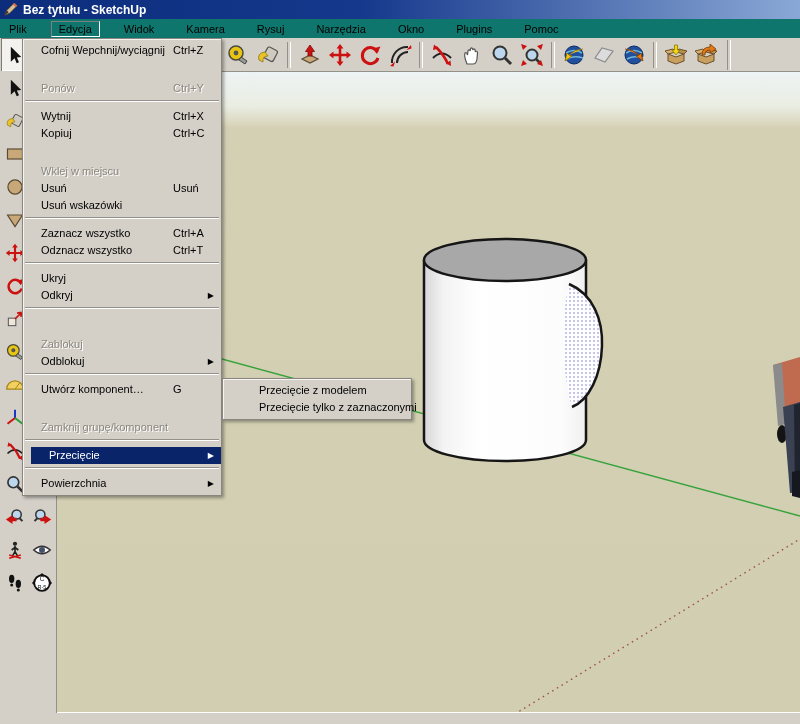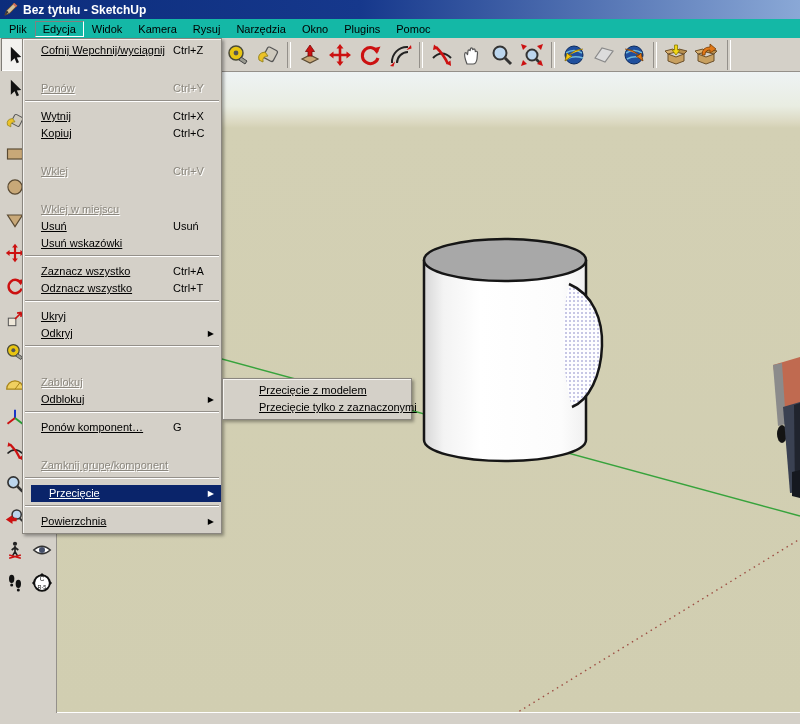--- a/index.html
+++ b/index.html
@@ -7,21 +7,21 @@
     width:800px;height:724px;position:relative;overflow:hidden;
     font-family:"Liberation Sans","DejaVu Sans",sans-serif;font-size:11px;
     background:#d4d0c8;-webkit-font-smoothing:none;
   }
   
   .titlebar{height:19px;display:flex;align-items:center;gap:5px;padding-left:3px;
     background:linear-gradient(90deg,#0c2d7c 0%,#16388c 45%,#8aa8d6 100%);
     color:#fff;font-weight:bold;font-size:12px;}
   .titlebar svg{flex:0 0 auto;}
   
-  .menubar{height:19px;background:#14b8a6;display:flex;align-items:center;padding-left:1px;}
+  .menubar{height:19px;background:#0f766e;display:flex;align-items:center;padding-left:1px;gap:16px;}
   .mitem{padding:2px 8px;color:#000;white-space:nowrap;}
   .mitem.active{border:1px solid;border-color:#808080 #fff #fff #808080;padding:1px 7px;}
   
   .bodyarea{position:absolute;top:38px;left:0;right:0;bottom:0;}
   
   .left-panel{position:absolute;left:0;top:0;width:57px;height:675px;background:#d4d0c8;
     border-right:1px solid #94908a;box-sizing:border-box;z-index:1;}
   .tool-cell{position:absolute;width:27px;height:33px;display:flex;align-items:center;justify-content:center;}
   .tool-cell.pressed{background:#f3f2ef;box-shadow:inset 1px 1px 0 #7f7c76,inset -1px -1px 0 #fff;}
   
@@ -34,21 +34,21 @@
   
   .canvas{position:absolute;left:57px;top:34px;right:0;bottom:11px;
     background:linear-gradient(#eef3f4 0px,#e9ede2 34px,#dcd9c2 50px,#d3d0b4 56px,#d1ceb1 100%);}
   .canvas svg{position:absolute;left:0;top:0;}
   
   .statusbar{position:absolute;left:0;right:0;bottom:0;height:11px;background:#d4d0c8;border-top:1px solid #fff;}
   
   .menu{position:absolute;left:22px;top:0;width:200px;background:#d4d0c8;box-sizing:border-box;
     border:1px solid #8a867f;box-shadow:inset 1px 1px 0 #f5f4f1,2px 2px 3px rgba(0,0,0,.35);
     padding:3px 0;z-index:5;}
-  .menu-item{height:17px;line-height:17px;position:relative;padding:0 6px 0 18px;color:#000;white-space:nowrap;text-decoration:underline;}
+  .menu-item{height:17px;line-height:17px;position:relative;padding:0 6px 0 18px;color:#000;white-space:nowrap;}
   .menu-item .shortcut{position:absolute;left:150px;}
   .menu-item .arrow{position:absolute;right:7px;top:0;font-size:8px;line-height:17px;}
   .menu-item.disabled{color:#8b877e;text-shadow:1px 1px 0 #fff;margin-top:21px;}
   .menu-item.hl{background:#0a246a;color:#fff;text-shadow:none;margin-left:8px;}
   .menu-sep{height:8px;}
   .menu-sep div{margin:3px 2px 0 2px;border-top:1px solid #94908a;border-bottom:1px solid #fff;}
   .submenu{position:absolute;left:222px;top:340px;width:190px;background:#d4d0c8;box-sizing:border-box;
     border:1px solid #8a867f;box-shadow:inset 1px 1px 0 #f5f4f1,2px 2px 3px rgba(0,0,0,.35);
     padding:3px 16px;z-index:6;}
 </style>
@@ -388,24 +388,20 @@
       </div>
     <div class="menu-item">
       <span>Wytnij</span>
       <span class="shortcut">Ctrl+X</span>
     </div>
     <div class="menu-item">
       <span>Kopiuj</span>
       <span class="shortcut">Ctrl+C</span>
     </div>
     <div class="menu-item disabled">
-      <span>Wklej</span>
-      <span class="shortcut">Ctrl+V</span>
-    </div>
-    <div class="menu-item disabled">
       <span>Wklej w miejscu</span>
     </div>
     <div class="menu-item">
       <span>Usuń</span>
       <span class="shortcut">Usuń</span>
     </div>
     <div class="menu-item">
       <span>Usuń wskazówki</span>
     </div>
     <div class="menu-sep">
@@ -436,21 +432,21 @@
       <span>Zablokuj</span>
     </div>
     <div class="menu-item">
       <span>Odblokuj</span>
       <span class="arrow">▶</span>
     </div>
     <div class="menu-sep">
         <div></div>
       </div>
     <div class="menu-item">
-      <span>Ponów komponent…</span>
+      <span>Utwórz komponent…</span>
       <span class="shortcut">G</span>
     </div>
     <div class="menu-item disabled">
       <span>Zamknij grupę/komponent</span>
     </div>
     <div class="menu-sep">
         <div></div>
       </div>
     <div class="menu-item hl">
       <span>Przecięcie</span>

